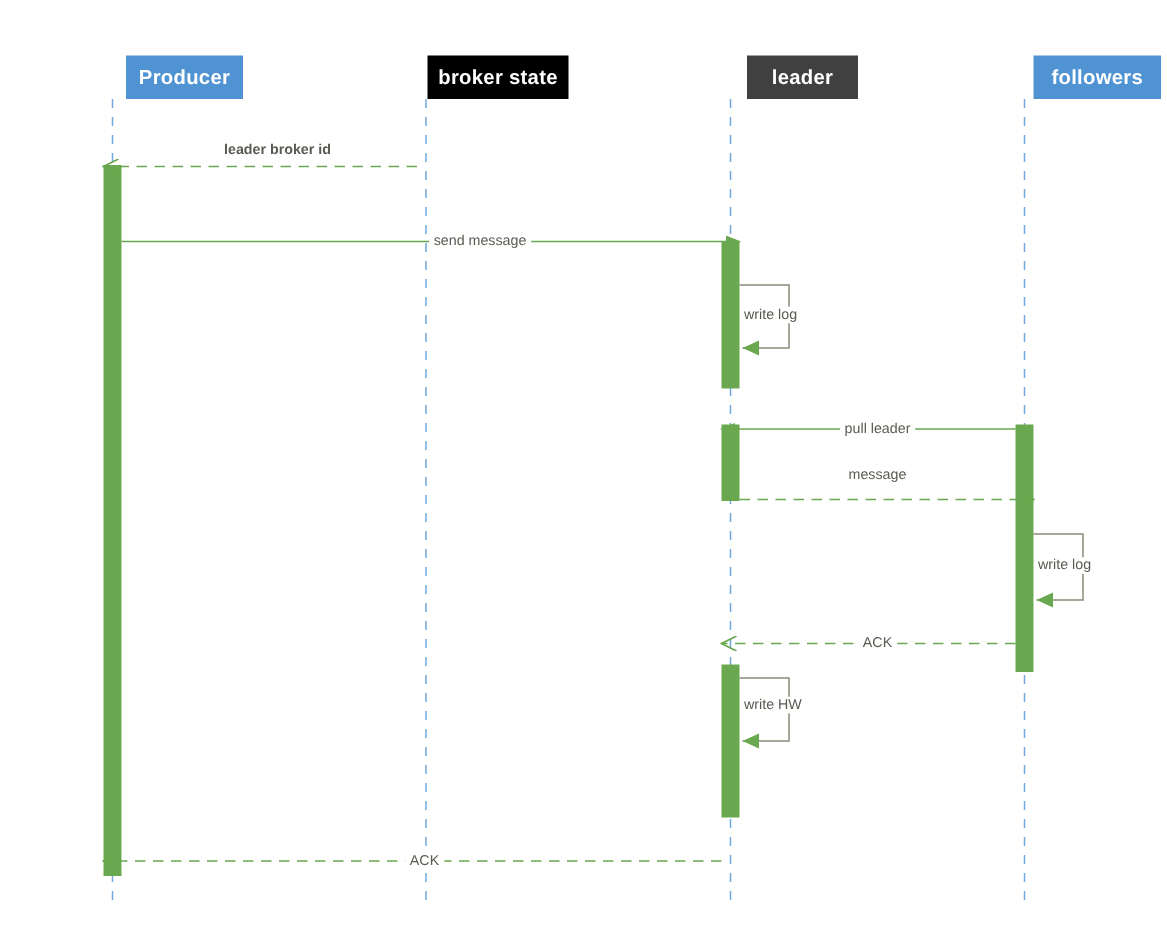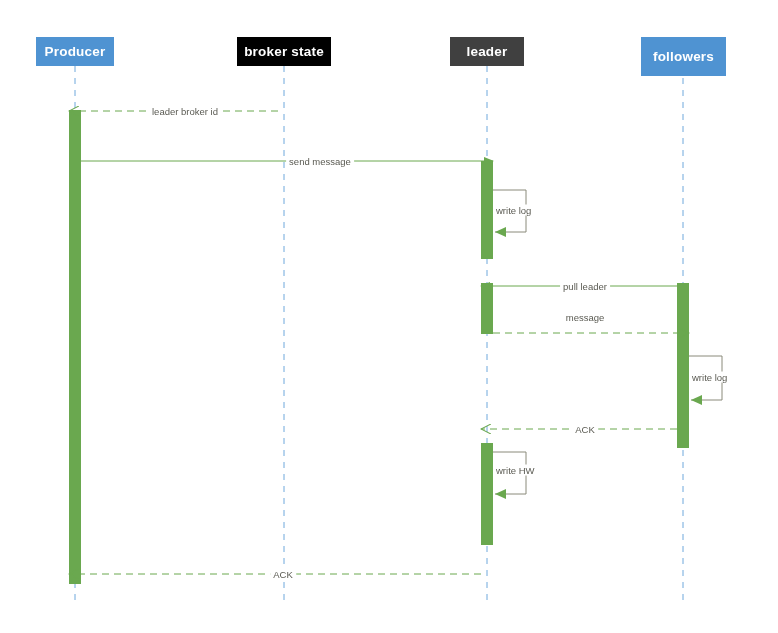--- a/index.html
+++ b/index.html
@@ -32,20 +32,21 @@
     display: flex;
     align-items: center;
     justify-content: center;
     background: #4f93d2;
     color: #ffffff;
     font-weight: bold;
     font-size: 13.5px;
     letter-spacing: 0.2px;
     box-sizing: border-box;
     font-family: "Liberation Sans", sans-serif;
+    margin-left: 48px;
   }
   .msg-label {
     position: absolute;
     transform: translate(-50%, -50%);
     background: #ffffff;
     color: #5a5a52;
     font-size: 9.5px;
     font-family: "Liberation Sans", sans-serif;
     padding: 0 3px;
     white-space: nowrap;
@@ -114,26 +115,26 @@
   <div id="participants-layer">
       <div class="participant-box" style="left: 36px; top: 37px; width: 78px; height: 29px; background: rgb(79, 147, 210); color: rgb(255, 255, 255);">
         <span>Producer</span>
       </div>
       <div class="participant-box" style="left: 237px; top: 37px; width: 94px; height: 29px; background: #000000; color: rgb(255, 255, 255);">
         <span>broker state</span>
       </div>
       <div class="participant-box" style="left: 450px; top: 37px; width: 74px; height: 29px; background: #404040; color: rgb(255, 255, 255);">
         <span>leader</span>
       </div>
-      <div class="participant-box" style="left: 641px; top: 37px; width: 85px; height: 39px; background: rgb(79, 147, 210); color: rgb(255, 255, 255);">
+      <div class="participant-box" style="left: 641px; top: 37px; width: 85px; height: 29px; background: rgb(79, 147, 210); color: rgb(255, 255, 255);">
         <span>followers</span>
       </div>
     </div>
   <div id="labels-layer">
-      <div class="msg-label" style="left: 185px; top: 111px; color: rgb(90, 90, 82);">leader broker id</div>
+      <div class="msg-label" style="left: 185px; top: 100px; color: rgb(90, 90, 82); font-weight: bold;">leader broker id</div>
       <div class="msg-label" style="left: 280px; top: 161px; color: rgb(90, 90, 82); margin-left: 40px;">send message</div>
       <div class="msg-label" style="left: 585px; top: 286px; color: rgb(90, 90, 82);">pull leader</div>
       <div class="msg-label" style="left: 585px; top: 317px; color: rgb(90, 90, 82);">message</div>
       <div class="msg-label" style="left: 585px; top: 429px; color: rgb(90, 90, 82);">ACK</div>
       <div class="msg-label" style="left: 283px; top: 574px; color: rgb(90, 90, 82);">ACK</div>
       <div class="self-label" style="left: 494px; top: 210px; color: rgb(90, 90, 82);">write log</div>
       <div class="self-label" style="left: 690px; top: 377px; color: rgb(90, 90, 82);">write log</div>
       <div class="self-label" style="left: 494px; top: 470px; color: rgb(90, 90, 82);">write HW</div>
     </div>
 

